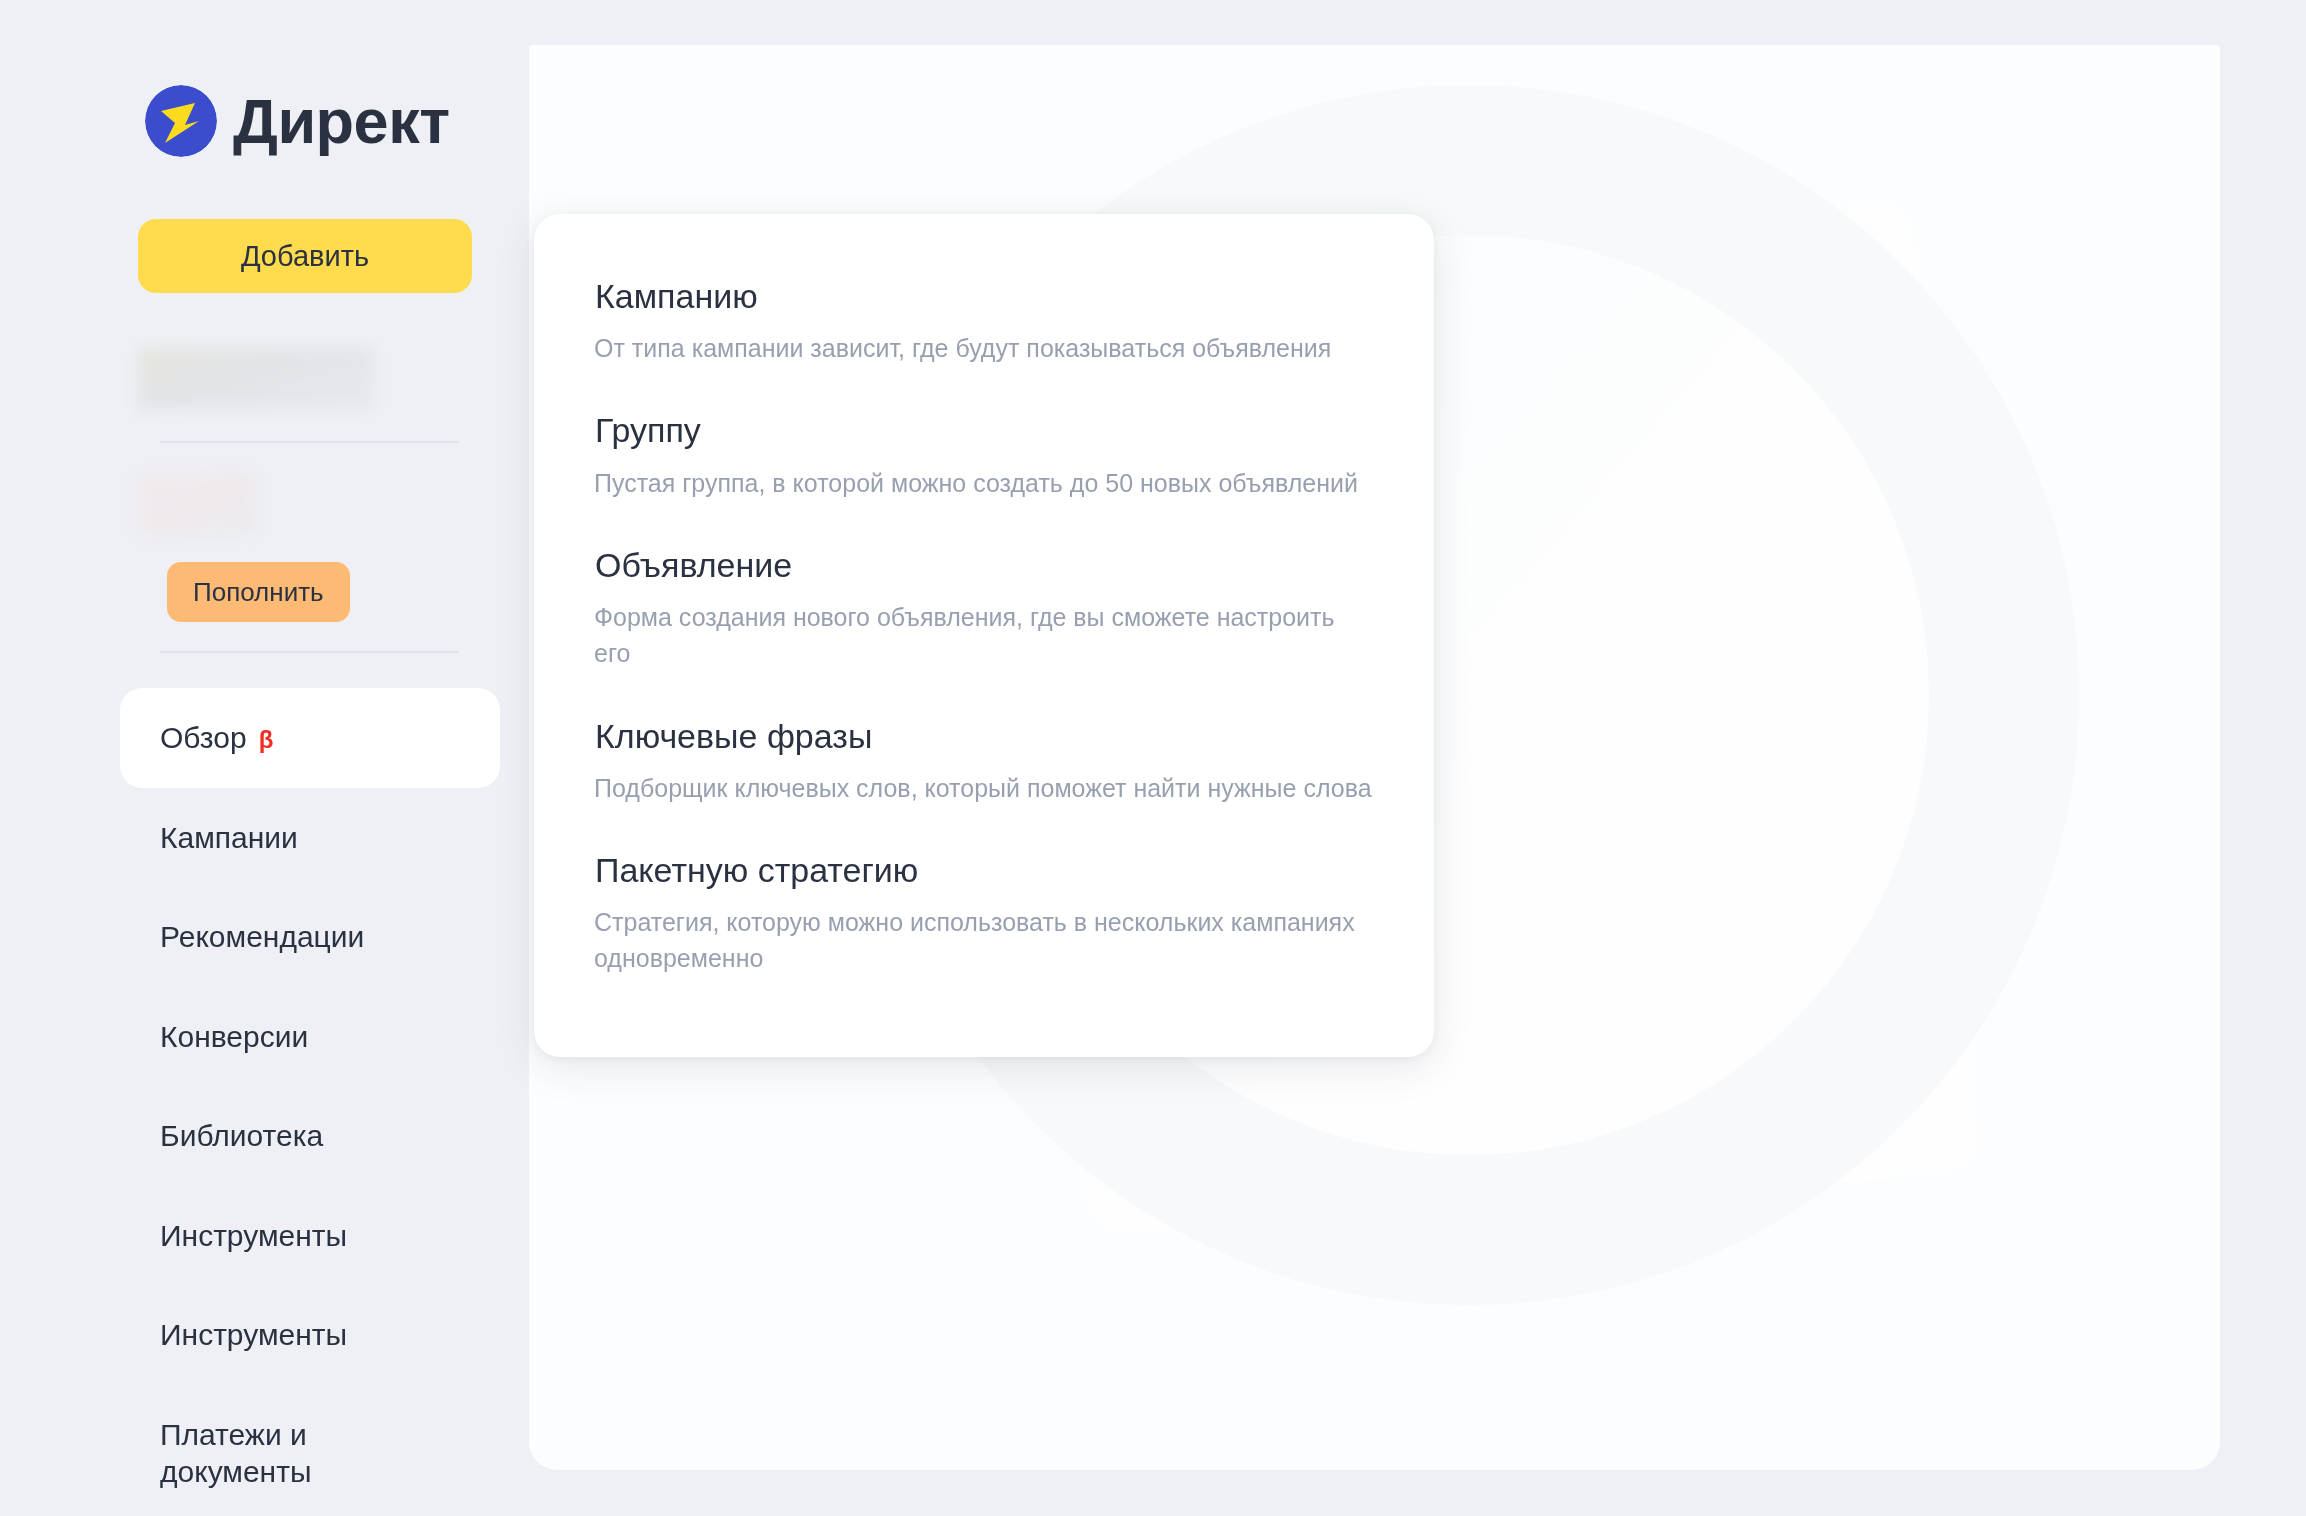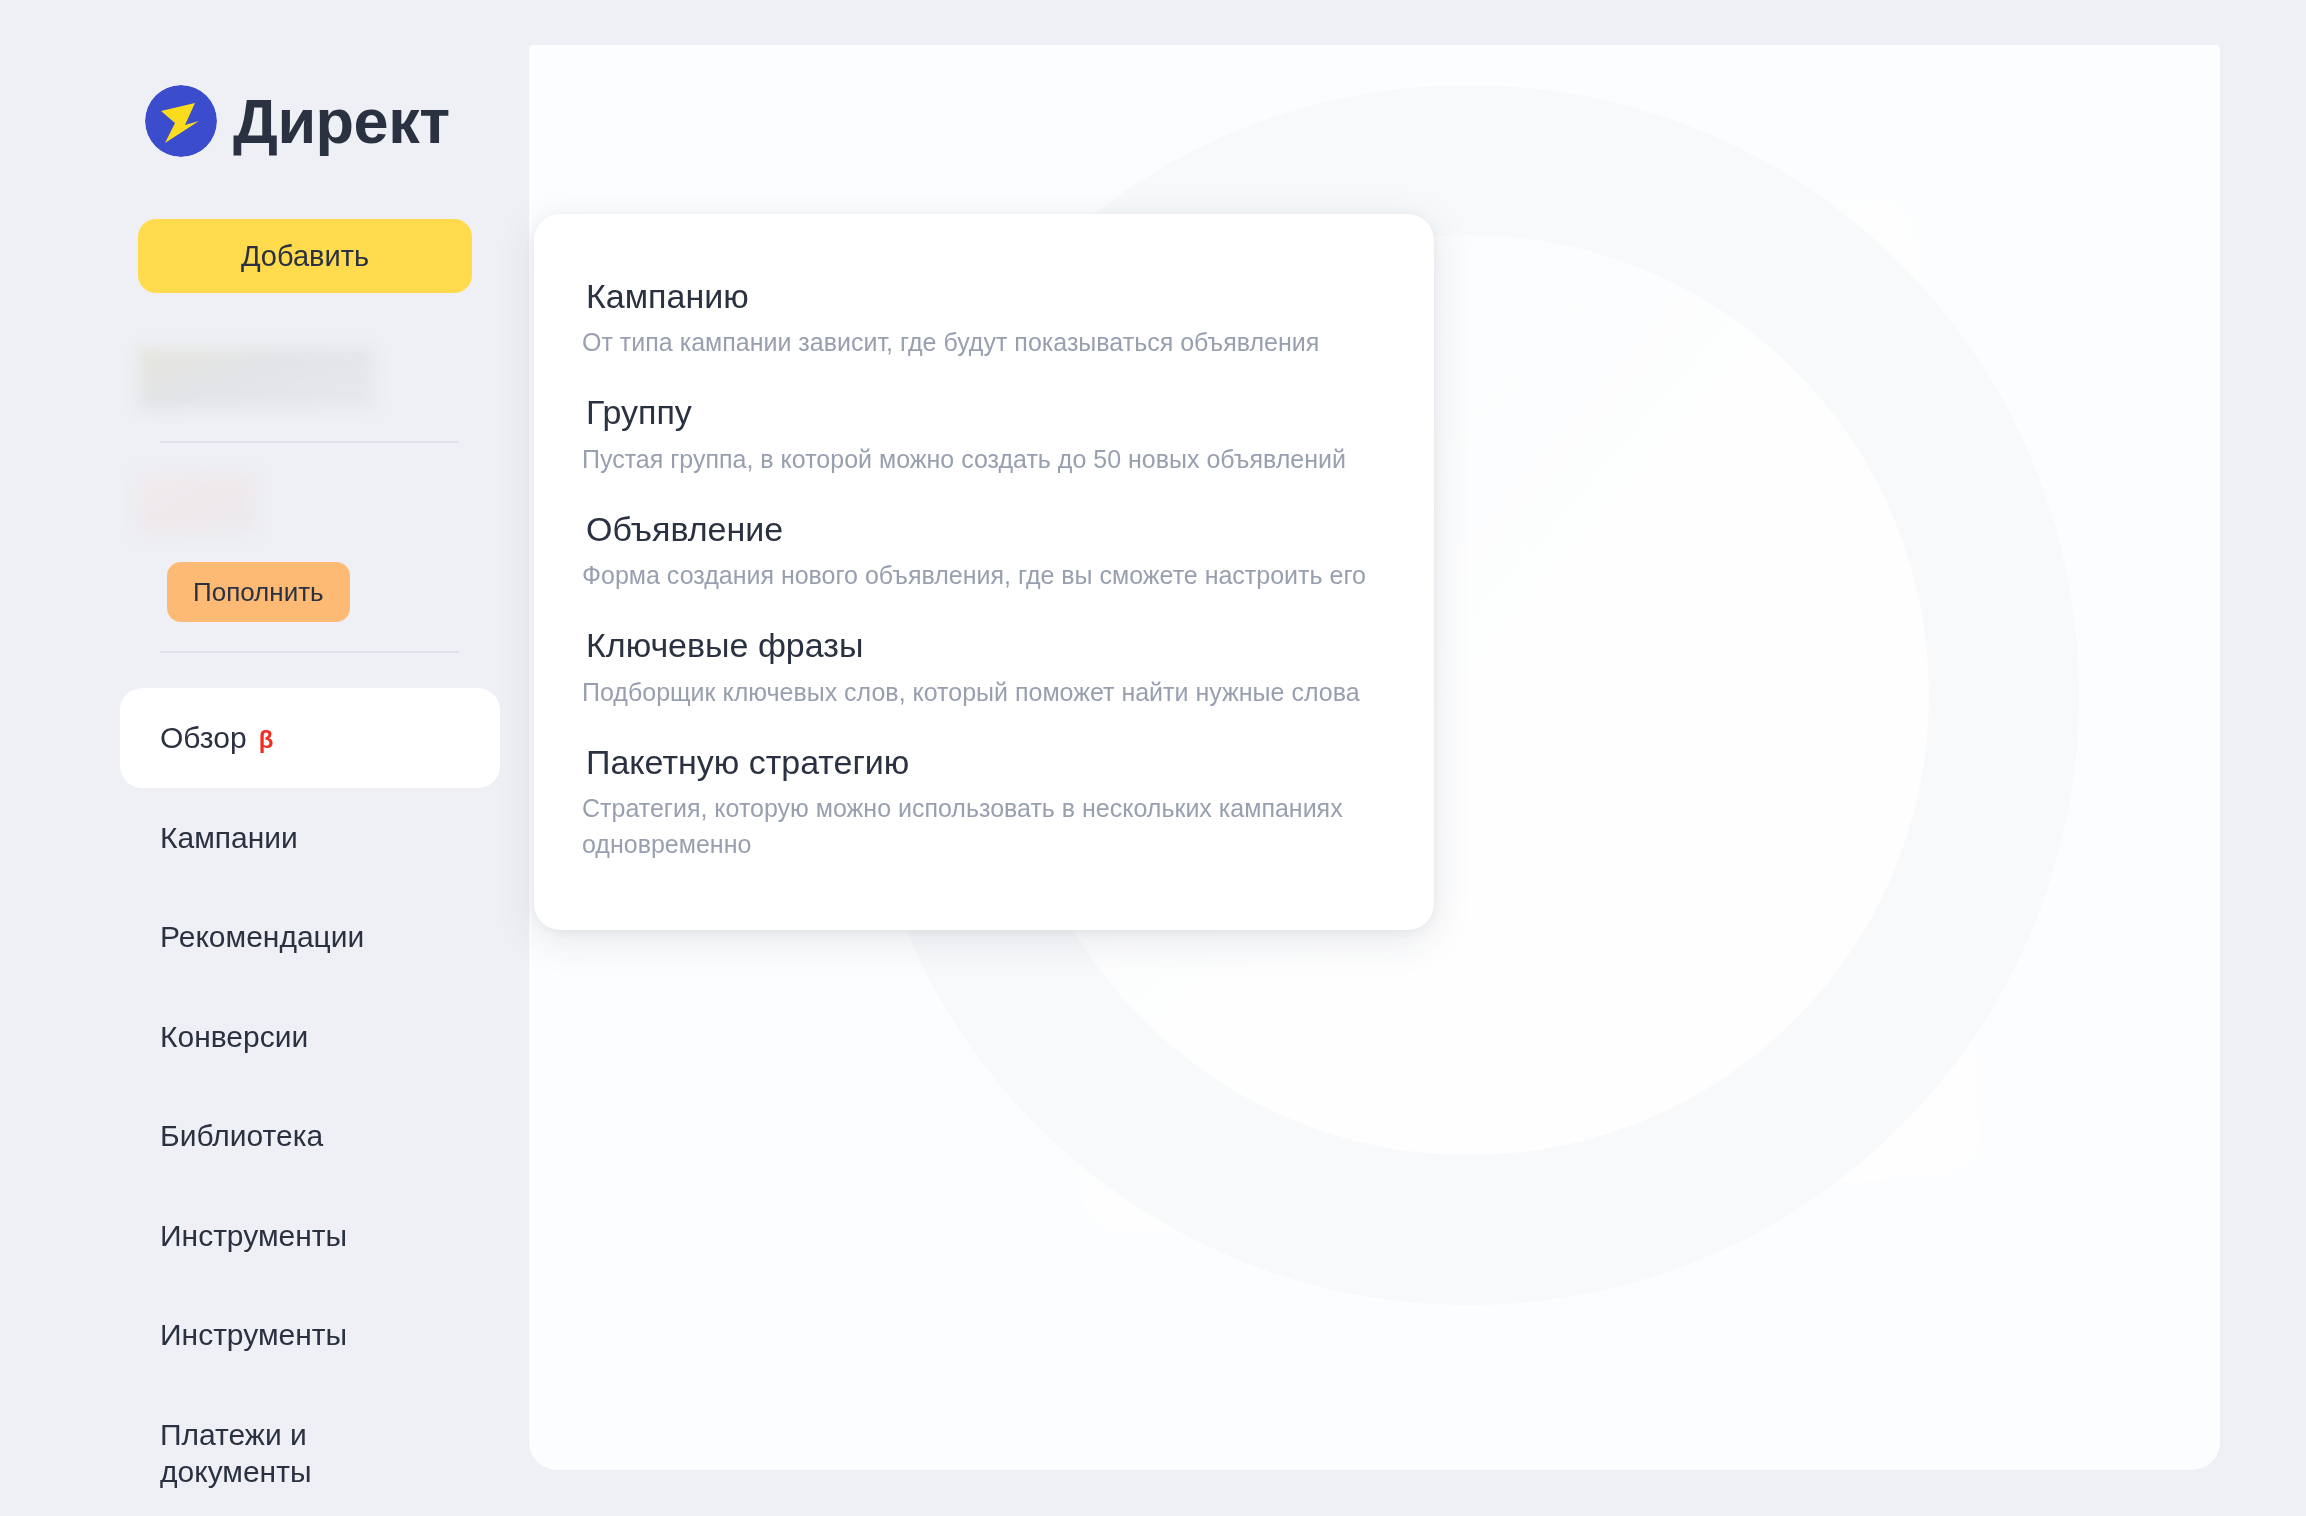--- a/index.html
+++ b/index.html
@@ -206,27 +206,27 @@
     z-index: 5;
   }
   .popup-item {
     padding: 14px 48px 16px 48px;
     cursor: pointer;
   }
   .popup-item-title {
     font-size: 34px;
     color: #2a3140;
     line-height: 1.3;
-    margin: 0 0 6px 4px;
+    margin: 0 0 6px 13px;
   }
   .popup-item-desc {
     font-size: 25px;
     color: #98a0b0;
     line-height: 1.45;
-    margin: 0;
+    margin: 12px;
     max-width: 790px;
   }
 </style>
 </head>
 <body>
 
 <div class="app">
 
   <aside class="sidebar">
 

